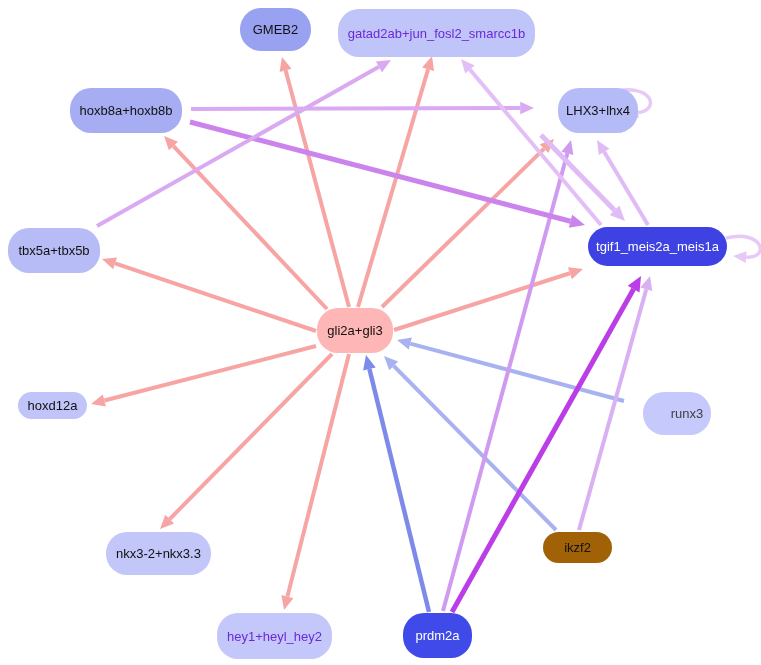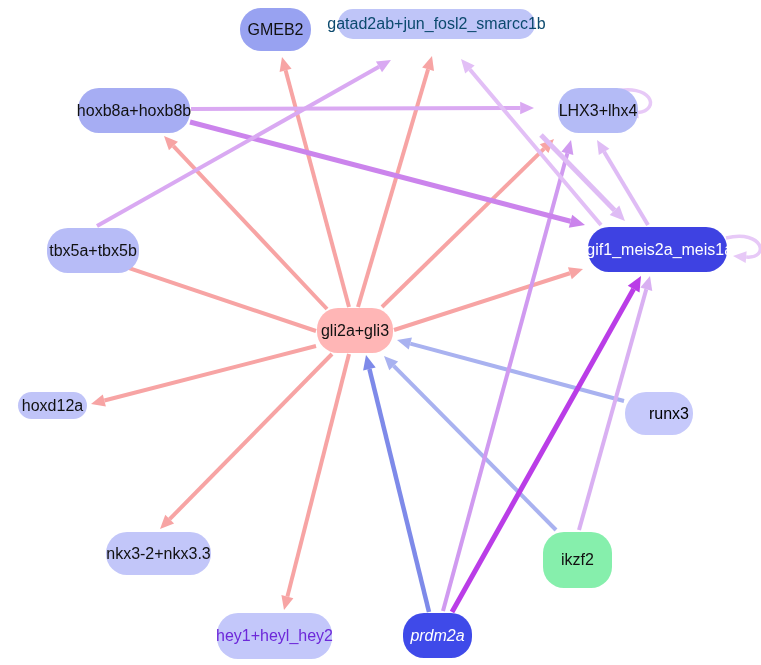--- a/index.html
+++ b/index.html
@@ -2,21 +2,21 @@
 <html><head>
 <meta charset="utf-8">
 <style>
   html,body{margin:0;padding:0;background:#ffffff;}
   #stage{position:relative;font-family:"Liberation Sans", sans-serif;overflow:hidden;}
   #edges{position:absolute;left:0;top:0;}
   .node{
     position:absolute;
     display:flex;align-items:center;justify-content:center;
     border-radius:21px;
-    font-size:16px;color:#111111;
+    font-size:13px;color:#111111;
     white-space:nowrap;
     box-sizing:border-box;
     cursor:default;
     user-select:none;
   }
   .node.dark{color:#ffffff;}
 </style>
 </head>
 <body>
 
@@ -109,25 +109,25 @@
       <g>
         <path d="M612 92 C652 82, 661 110, 638.1192652976918 112.54230385581202" fill="none" stroke="#e7c9f7" stroke-width="3.5"></path>
         <polygon points="625,114 637.4649585056983,106.65354272787083 638.7735720896852,118.43106498375322" fill="#e7c9f7"></polygon>
       </g>
       <g>
         <path d="M726 238 C764 229, 770 259, 746.1568234351137 257.06676946771194" fill="none" stroke="#e7c9f7" stroke-width="3.5"></path>
         <polygon points="733,256 746.6356574575525,251.1611498576325 745.6779894126748,262.9723890777914" fill="#e7c9f7"></polygon>
       </g>
     </svg>
     <div class="node" style="left: 240px; top: 8px; width: 71px; height: 43px; background: rgb(152, 162, 241); color: rgb(17, 17, 17);">GMEB2</div>
-    <div class="node" style="left: 338px; top: 9px; width: 197px; height: 30px; background: rgb(191, 197, 248); color: #0c4a6e;">gatad2ab+jun_fosl2_smarcc1b</div>
-    <div class="node" style="left: 78px; top: 88px; width: 112px; height: 45px; background: rgb(166, 173, 243); color: rgb(17, 17, 17);">hoxb8a+hoxb8b</div>
+    <div class="node" style="left: 338px; top: 9px; width: 197px; height: 48px; background: rgb(191, 197, 248); color: #6d28d9;">gatad2ab+jun_fosl2_smarcc1b</div>
+    <div class="node" style="left: 70px; top: 88px; width: 112px; height: 45px; background: rgb(166, 173, 243); color: rgb(17, 17, 17);">hoxb8a+hoxb8b</div>
     <div class="node" style="left: 537px; top: 88px; width: 80px; height: 45px; background: rgb(180, 187, 246); color: rgb(17, 17, 17); margin-left: 21px;">LHX3+lhx4</div>
-    <div class="node" style="left: 8px; top: 228px; width: 92px; height: 45px; background: rgb(183, 188, 247); color: rgb(17, 17, 17); margin-left: 39px;">tbx5a+tbx5b</div>
-    <div class="node dark" style="left: 588px; top: 227px; width: 139px; height: 45px; background: rgb(62, 66, 226); color: rgb(255, 255, 255);">tgif1_meis2a_meis1a</div>
+    <div class="node" style="left: 8px; top: 228px; width: 92px; height: 45px; background: rgb(183, 188, 247); color: rgb(17, 17, 17);">tbx5a+tbx5b</div>
+    <div class="node dark" style="left: 588px; top: 227px; width: 139px; height: 39px; background: rgb(62, 66, 226); color: rgb(255, 255, 255);">tgif1_meis2a_meis1a</div>
     <div class="node" style="left: 317px; top: 308px; width: 76px; height: 45px; background: rgb(255, 182, 182); color: rgb(17, 17, 17);">gli2a+gli3</div>
     <div class="node" style="left: 18px; top: 392px; width: 69px; height: 27px; background: rgb(192, 196, 248); color: rgb(17, 17, 17);">hoxd12a</div>
-    <div class="node" style="left: 625px; top: 392px; width: 68px; height: 43px; background: rgb(198, 201, 251); color: #000000; padding-left: 20px;">runx3</div>
+    <div class="node" style="left: 643px; top: 392px; width: 68px; height: 43px; background: rgb(198, 201, 251); color: #404040; padding-left: 20px;">runx3</div>
     <div class="node" style="left: 82px; top: 532px; width: 105px; height: 43px; background: rgb(194, 198, 249); color: rgb(17, 17, 17); margin-left: 24px;">nkx3-2+nkx3.3</div>
-    <div class="node" style="left: 543px; top: 532px; width: 69px; height: 56px; background: #86efac; color: rgb(17, 17, 17);">ikzf2</div>
+    <div class="node" style="left: 543px; top: 532px; width: 69px; height: 31px; background: #a16207; color: rgb(17, 17, 17);">ikzf2</div>
     <div class="node" style="left: 217px; top: 613px; width: 115px; height: 46px; background: rgb(195, 199, 250); color: #6d28d9;">hey1+heyl_hey2</div>
-    <div class="node dark" style="left: 403px; top: 613px; width: 69px; height: 45px; background: rgb(63, 74, 233); color: rgb(255, 255, 255); font-style: italic;">prdm2a</div>
+    <div class="node dark" style="left: 403px; top: 613px; width: 69px; height: 45px; background: rgb(63, 74, 233); color: rgb(255, 255, 255);">prdm2a</div>
   </div>
 
 </body></html>

